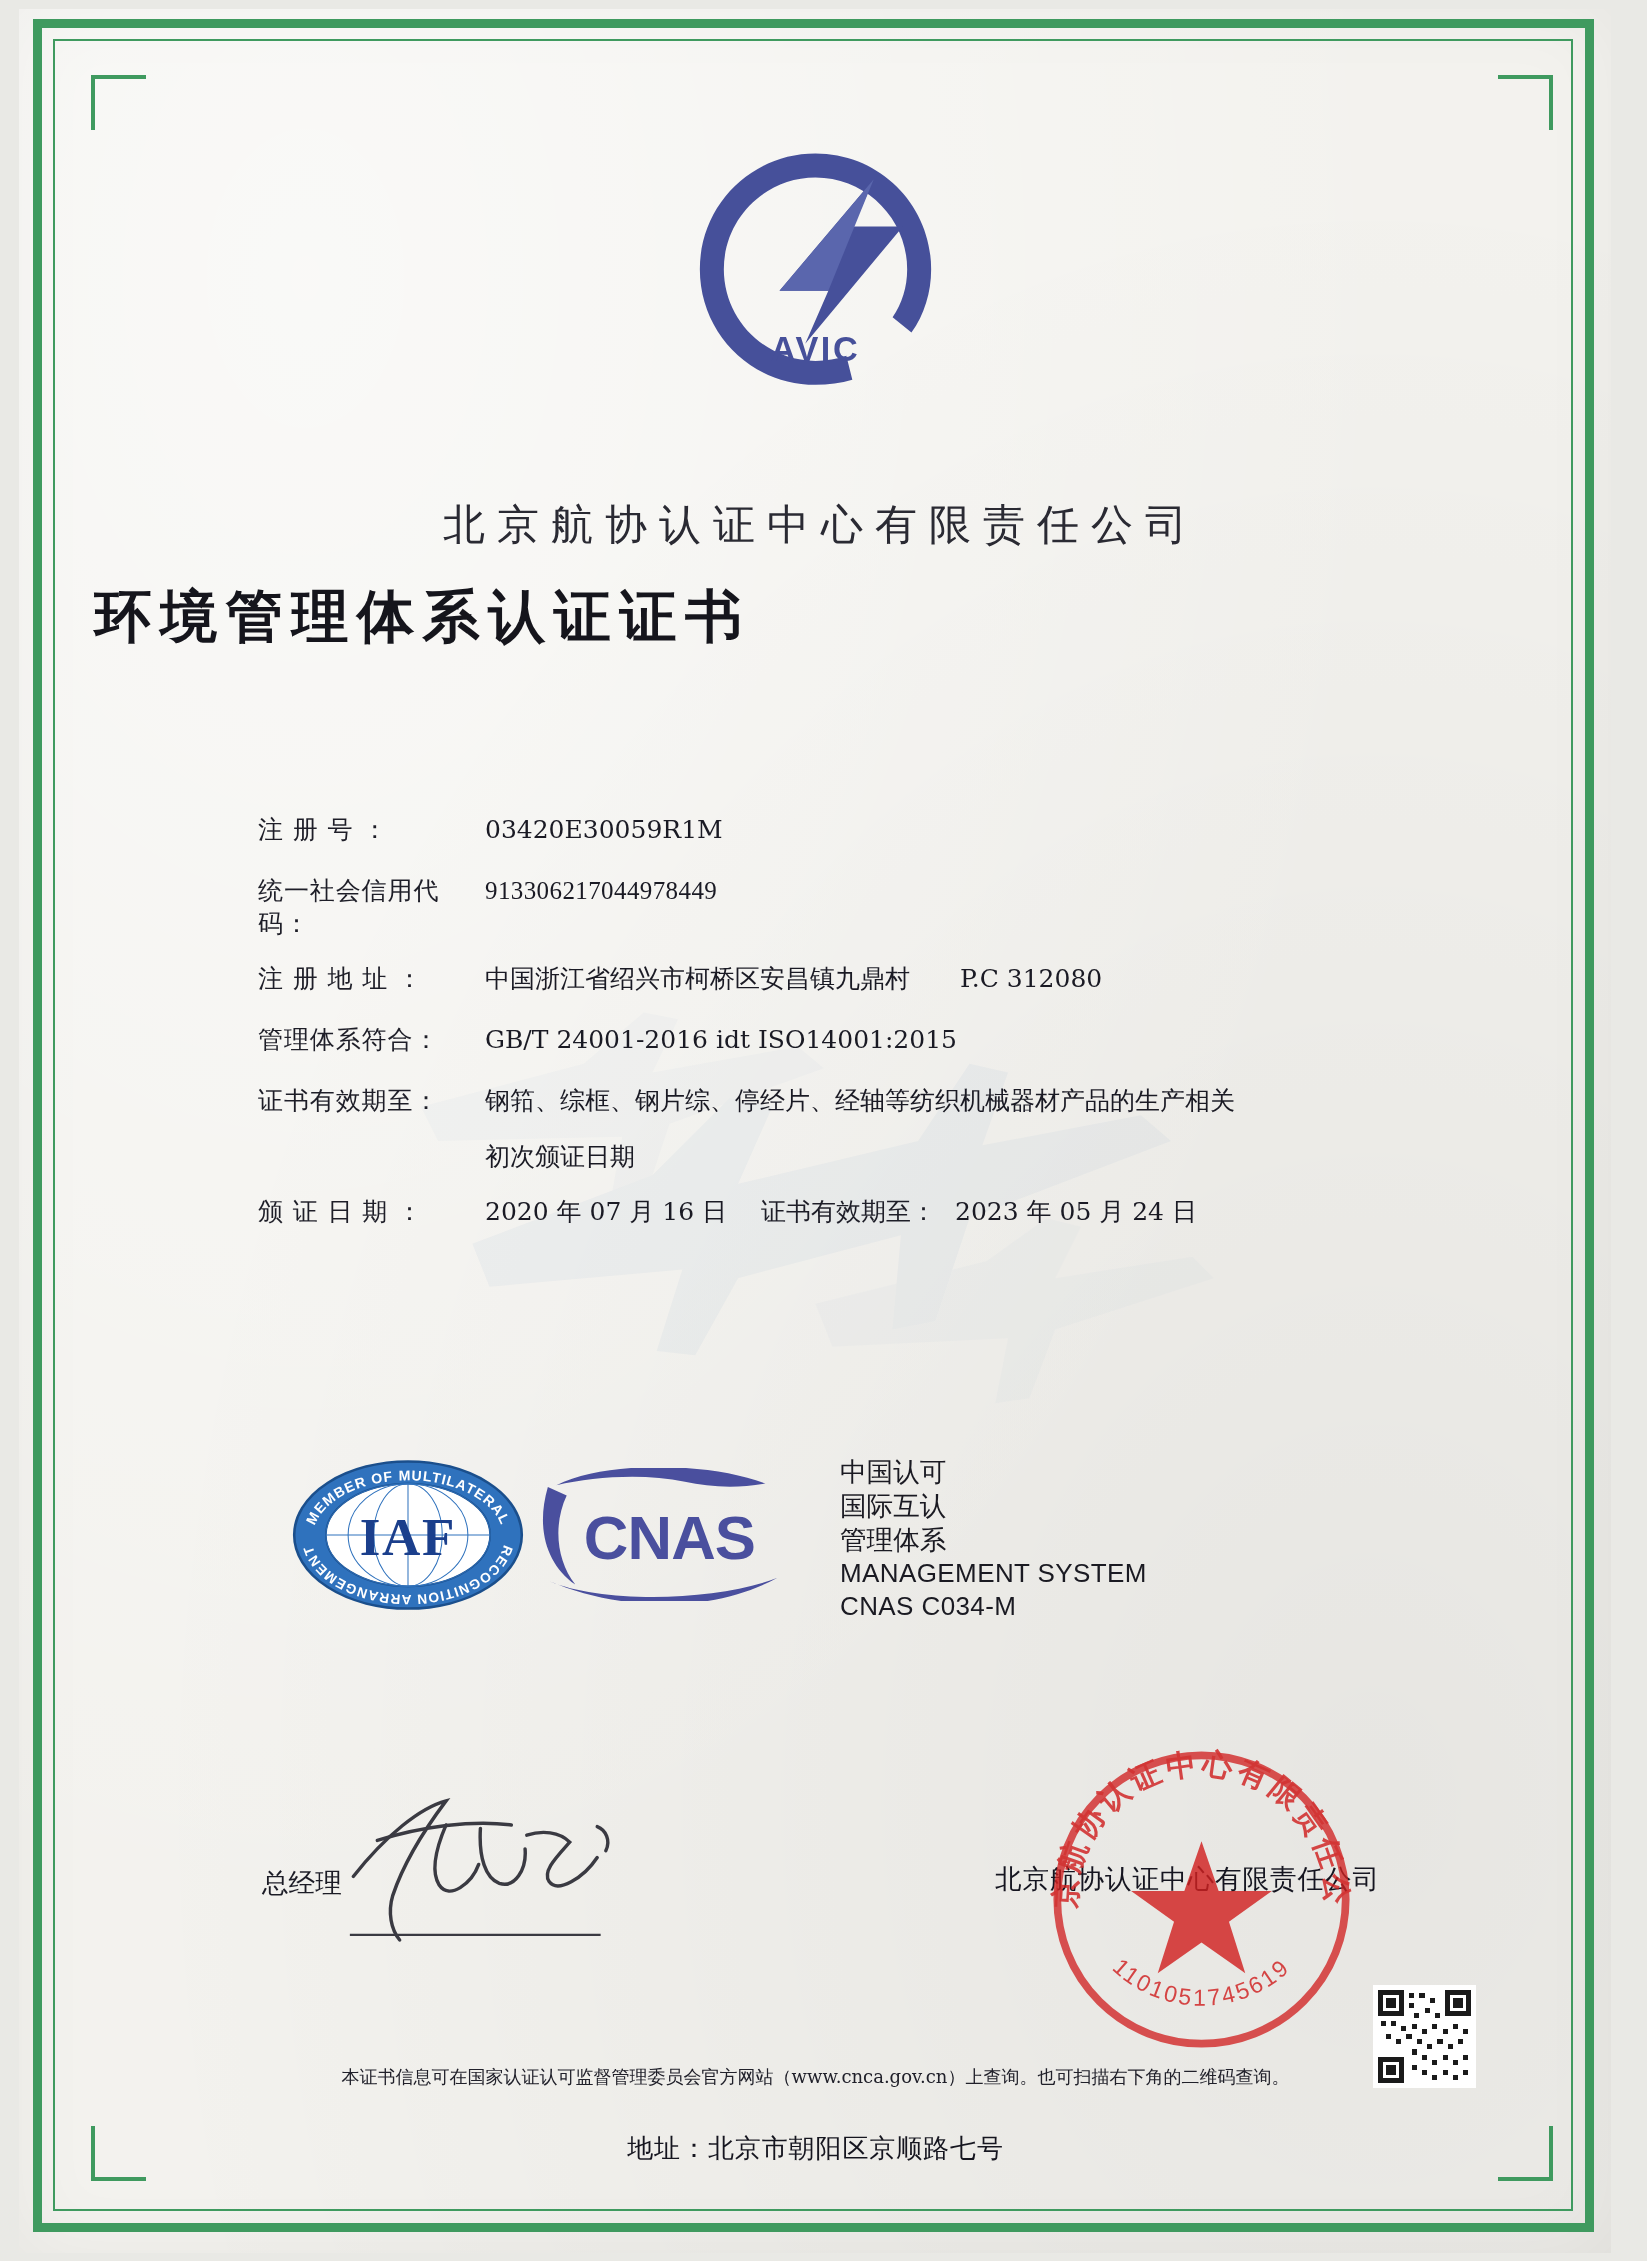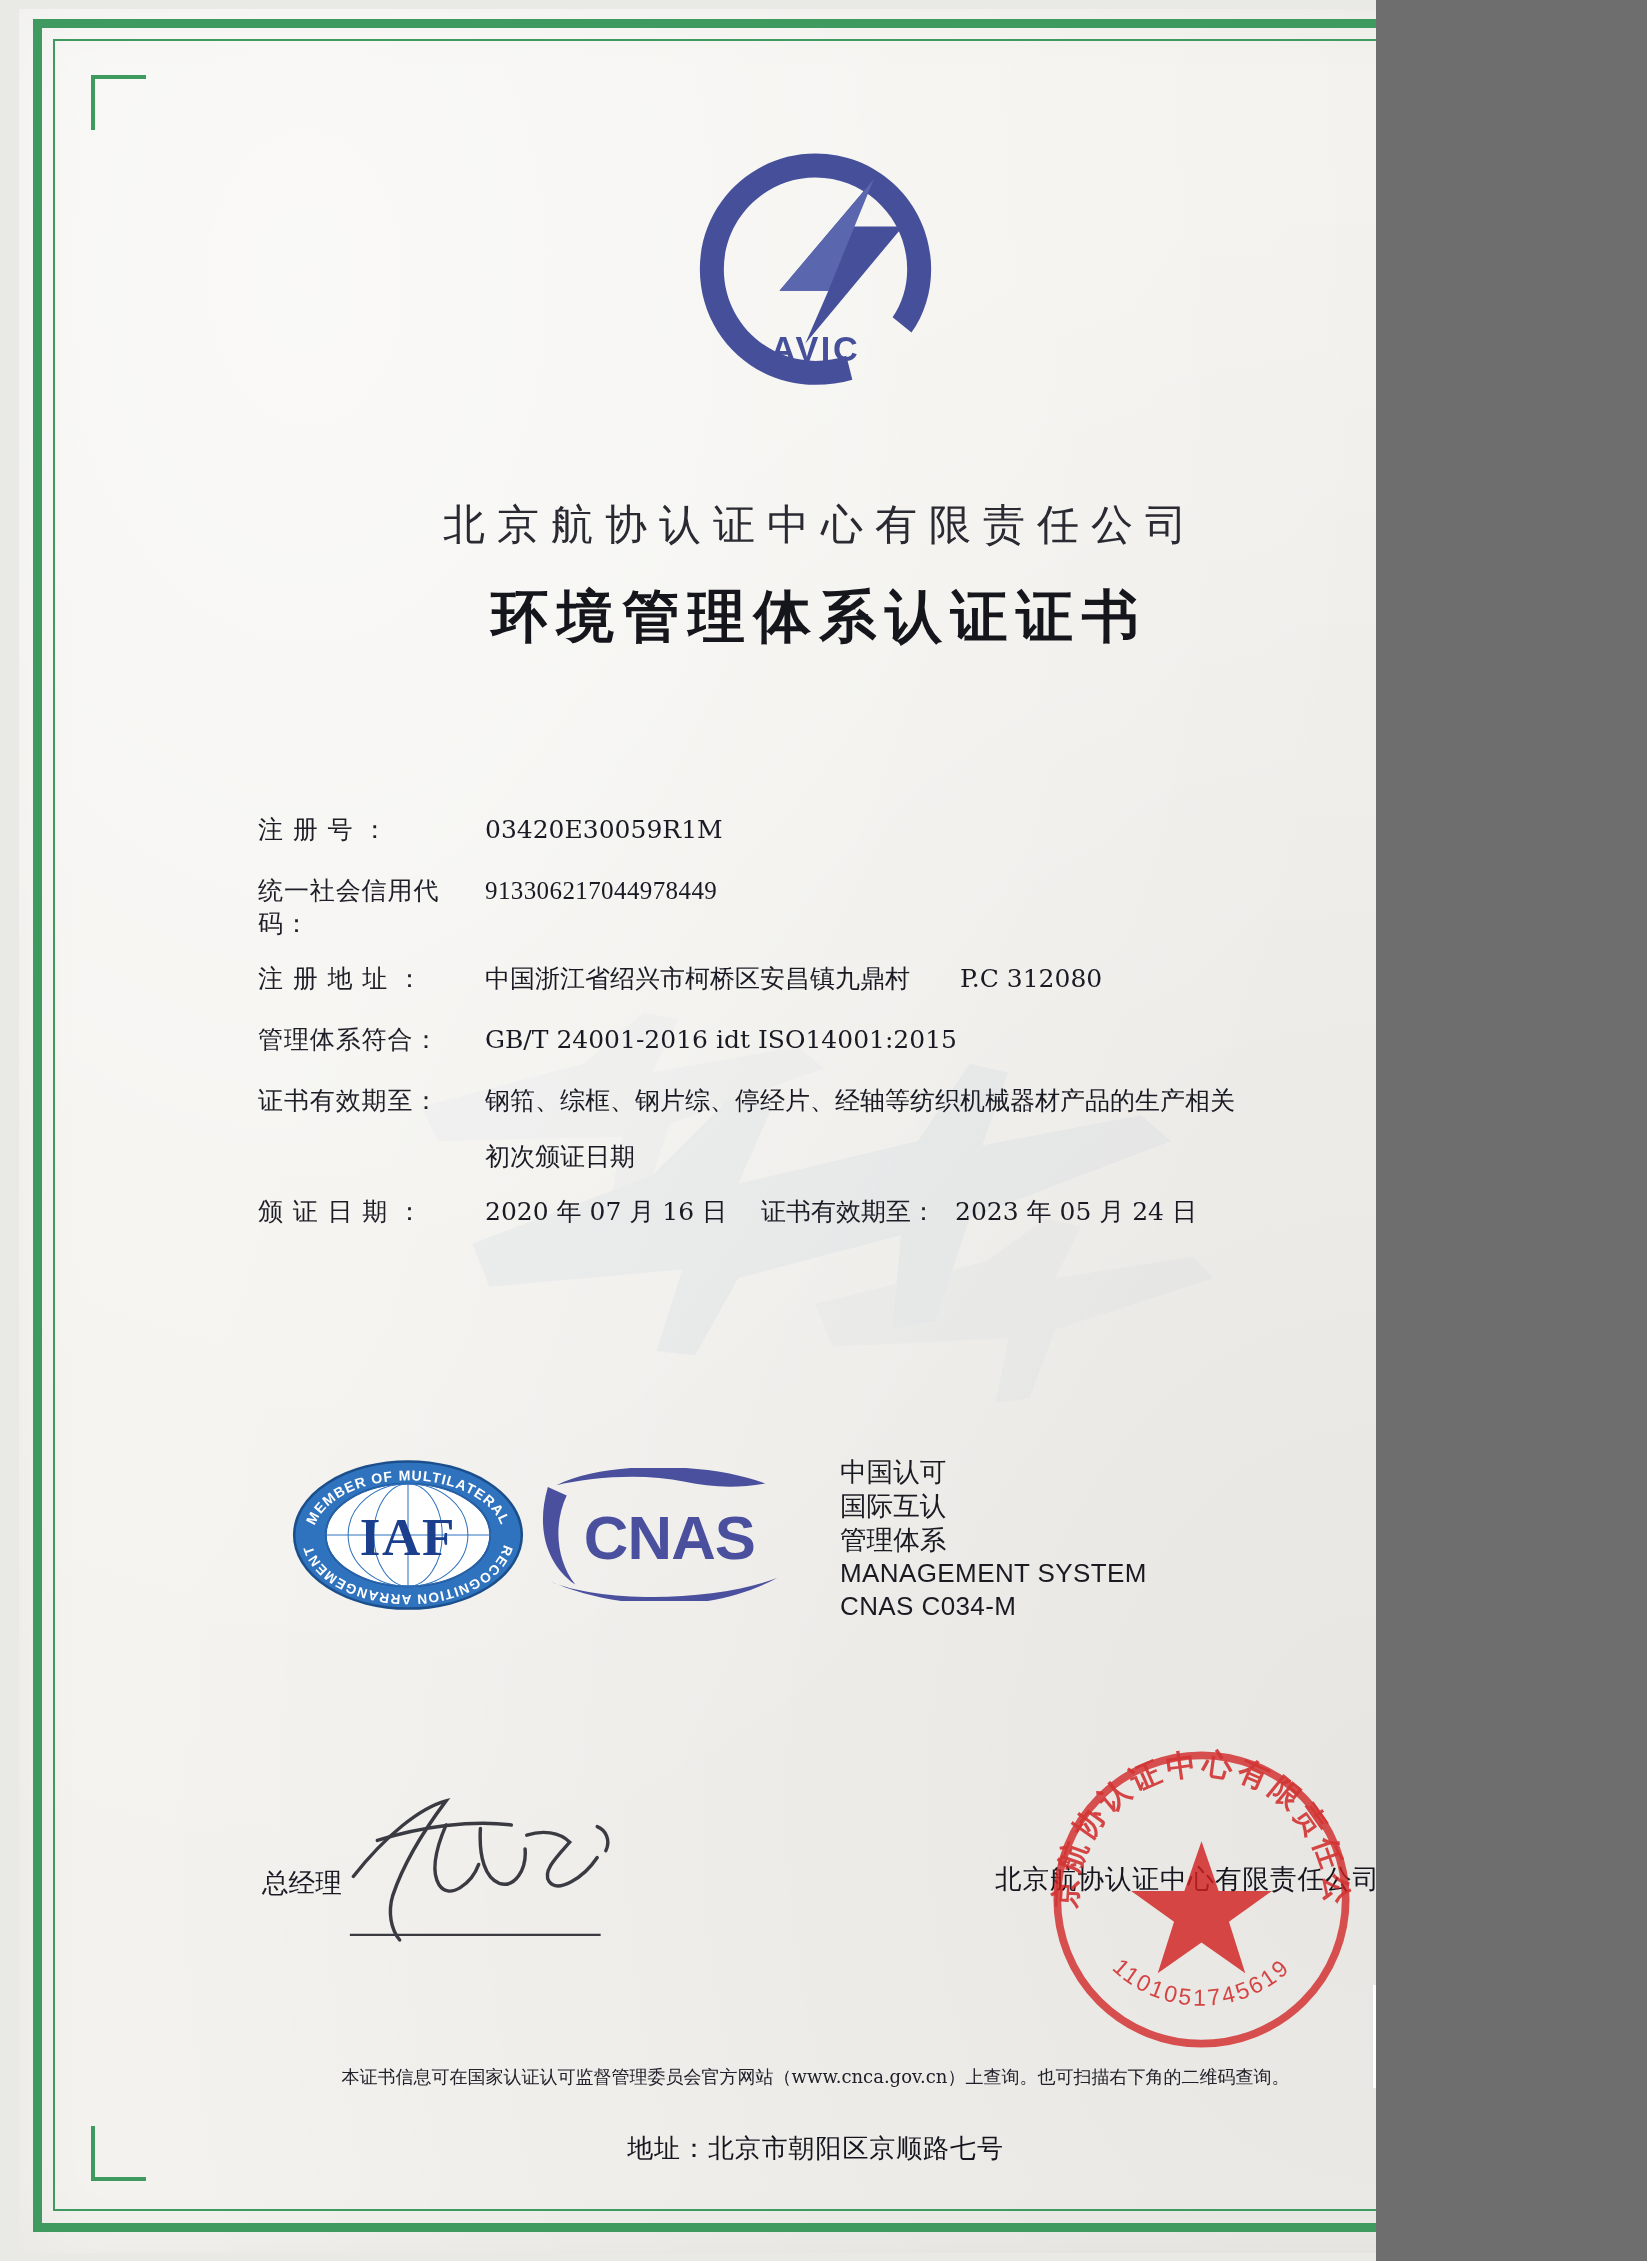--- a/index.html
+++ b/index.html
@@ -9,21 +9,21 @@
   }
   body {
     width: 1647px;
     height: 2261px;
     font-family: "Liberation Serif", "DejaVu Serif", serif;
   }
 
   
   .page {
     position: relative;
-    width: 1376px;
+    width: 1647px;
     height: 2261px;
     background: #e9e9e5;
     overflow: hidden;
   }
   .paper {
     position: absolute;
     left: 19px;
     top: 8.6px;
     width: 1592px;
     height: 2244px;
@@ -111,21 +111,20 @@
     font-size: 42px;
     letter-spacing: 12px;
     color: #2a2a33;
     text-indent: 12px;
   }
   .cert-title {
     position: absolute;
     left: 0;
     top: 528px;
     width: 1458px;
-    text-align: center;
     font-family: "DejaVu Serif", "Liberation Serif", serif;
     font-weight: bold;
     font-size: 57px;
     letter-spacing: 8.6px;
     color: #15151c;
     text-indent: 8.6px;
   }
   .company {
     position: absolute;
     left: 0;

